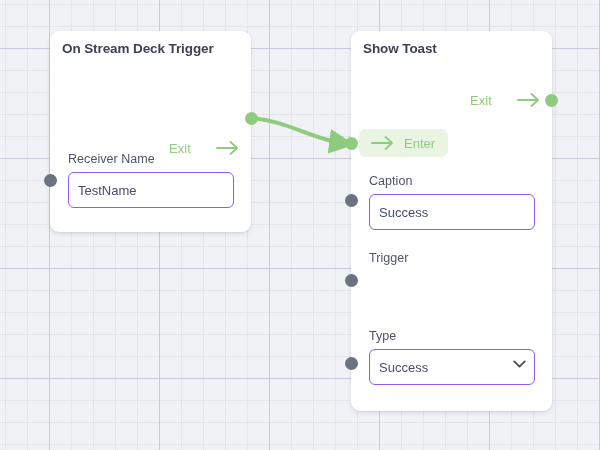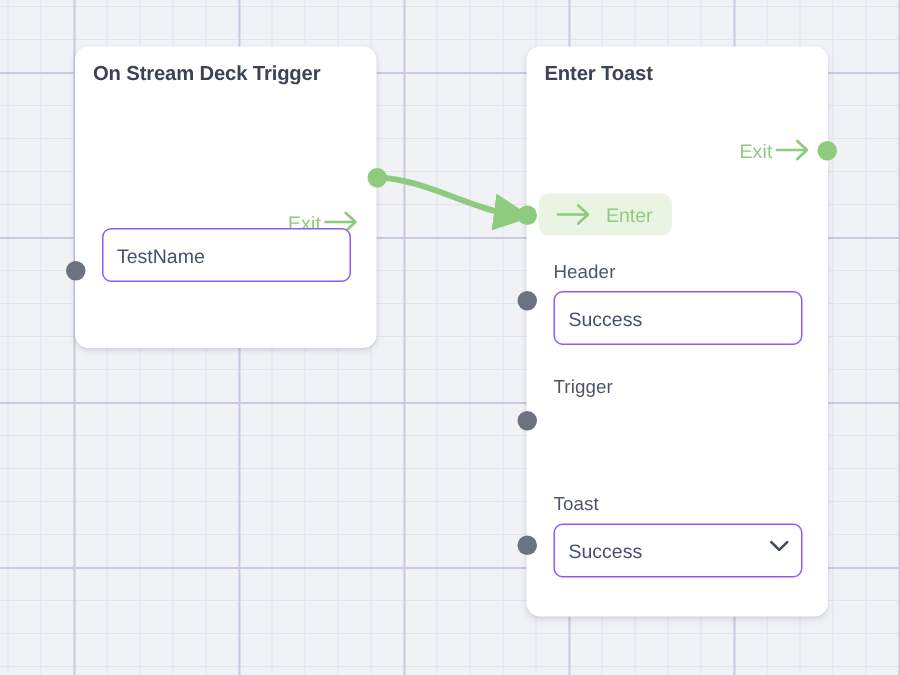--- a/index.html
+++ b/index.html
@@ -76,21 +76,21 @@
     color: #3b4355;
     line-height: 1.48;
     letter-spacing: -0.1px;
   }
 
   .exit-row {
     position: absolute;
     right: 10px;
     display: flex;
     align-items: center;
-    gap: 1px;
+    gap: 24px;
   }
 
   .exit-label {
     font-size: 13px;
     color: #8fcb7e;
     letter-spacing: 0.1px;
   }
 
   .arrow-ico {
     display: block;
@@ -186,55 +186,56 @@
     <div class="node-title">On Stream Deck Trigger</div>
 
     <div class="exit-row" style="top:109px;">
       <span class="exit-label">Exit</span>
       <svg class="arrow-ico" viewBox="0 0 26 16">
         <path d="M2 8 H22 M15.5 2 L22 8 L15.5 14" fill="none" stroke="#8fcb7e" stroke-width="1.8" stroke-linecap="round" stroke-linejoin="round"></path>
       </svg>
     </div>
 
     <div class="field" style="top:102px; left:18px; top:121px;">
+      <div class="field-label">Receiver Name</div>
       <input class="field-input" type="text" value="TestName" style="">
     </div>
   </div>
 
   <div class="port port-gray" style="left:44px; top:174px;"></div>
   <div class="port port-green" style="left:245px; top:112px;"></div>
 
   <div class="node" id="node-toast">
-    <div class="node-title">Enter Toast</div>
+    <div class="node-title">Show Toast</div>
 
     <div class="exit-row" style="top:61px;">
       <span class="exit-label">Exit</span>
       <svg class="arrow-ico" viewBox="0 0 26 16">
         <path d="M2 8 H22 M15.5 2 L22 8 L15.5 14" fill="none" stroke="#8fcb7e" stroke-width="1.8" stroke-linecap="round" stroke-linejoin="round"></path>
       </svg>
     </div>
 
     <div class="enter-badge" style="left:8px; top:98px;">
       <svg class="arrow-ico" viewBox="0 0 26 16">
         <path d="M2 8 H22 M15.5 2 L22 8 L15.5 14" fill="none" stroke="#8fcb7e" stroke-width="1.8" stroke-linecap="round" stroke-linejoin="round"></path>
       </svg>
       <span class="enter-label">Enter</span>
     </div>
 
     <div class="field" style="top:143px;">
-      <div class="field-label">Header</div>
+      <div class="field-label">Caption</div>
       <input class="field-input" type="text" value="Success" style="">
     </div>
 
     <div class="field" style="top:220px;">
       <div class="field-label">Trigger</div>
     </div>
 
     <div class="field" style="top:298px;">
-      <div class="field-label">Toast</div>
+      <div class="field-label">Type</div>
       <div class="select-wrap">
         <input class="field-input" type="text" readonly="" value="Success" style="">
         <svg class="chevron" viewBox="0 0 13 8">
           <path d="M1.2 1.4 L6.5 6.6 L11.8 1.4" fill="none" stroke="#3f4a60" stroke-width="1.7" stroke-linecap="round" stroke-linejoin="round"></path>
         </svg>
       </div>
     </div>
   </div>
 
   <div class="port port-green" style="left:345px; top:137px;"></div>

